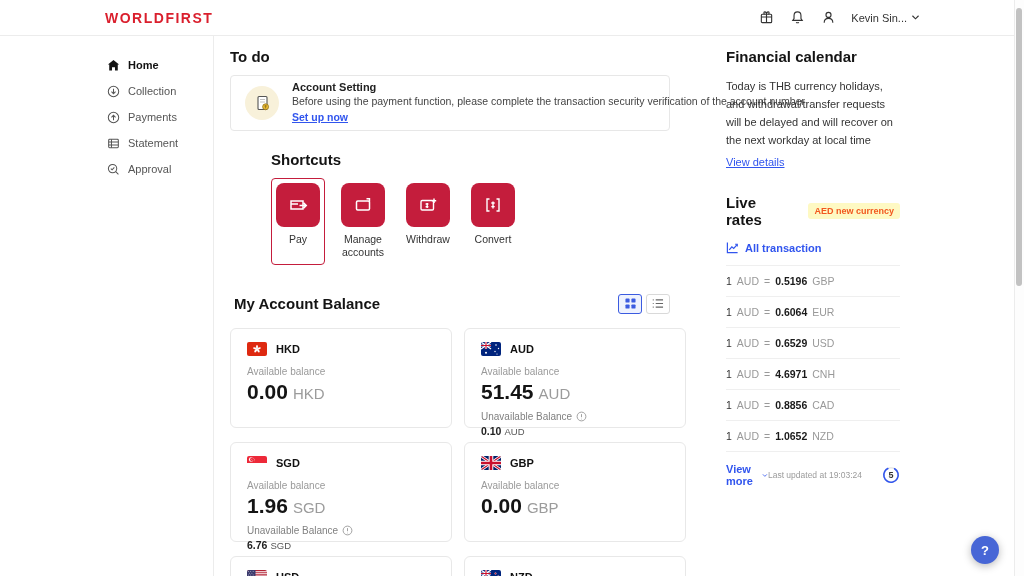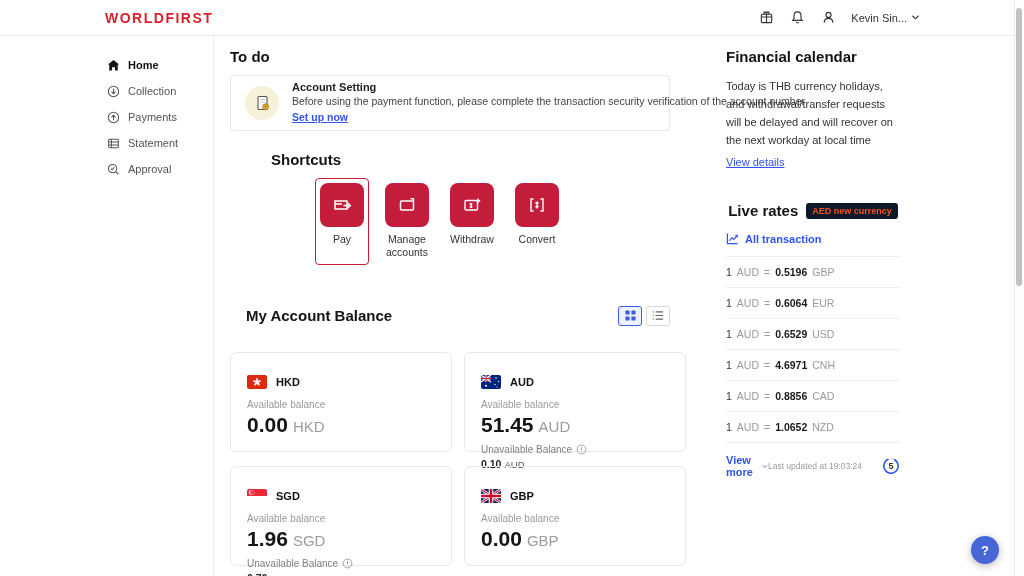--- a/index.html
+++ b/index.html
@@ -26,48 +26,48 @@
   .sec-title { font-size:15px; font-weight:bold; color:#141414; margin:0 0 10px 0; }
   .todo-card { border:1px solid #e7e7e7; border-radius:4px; height:56px; display:flex; align-items:center; gap:13px; padding:0 14px; }
   .todo-icon { width:34px; height:34px; border-radius:50%; background:#f8f1da; flex:0 0 34px;
                display:flex; align-items:center; justify-content:center; }
   .todo-title { font-size:11px; font-weight:bold; color:#222; }
   .todo-desc { font-size:10.5px; color:#444; margin-top:2px; white-space:nowrap; }
   .todo-link { font-size:10.5px; color:#3155ee; text-decoration:underline; font-weight:bold; margin-top:3px; display:inline-block; cursor:pointer; }
   .shortcuts-sec { margin-top:20px;padding-left:41px; }
   .shortcuts { display:flex; gap:11px; }
   .shortcut { width:54px; padding:4px 0 5px; text-align:center; border:1.5px solid transparent; border-radius:4px; cursor:pointer; }
-  .shortcut.selected { border-color:#c41d3c;margin-left:44px; }
+  .shortcut.selected { border-color:#c41d3c; }
   .shortcut-btn { width:44px; height:44px; border-radius:8px; background:#c41d3c; margin:0 auto 6px auto;
                   display:flex; align-items:center; justify-content:center; }
   .shortcut-label { font-size:10.5px; color:#333; line-height:1.25; }
   .bal-head { display:flex; align-items:center; justify-content:space-between; margin:26px 0 12px 0; }
-  .bal-head .sec-title { margin:16px; }
+  .bal-head .sec-title { margin:4px; }
   .view-toggle { display:flex; gap:4px; }
   .toggle-btn { width:24px; height:20px; border:1px solid #d9d9d9; border-radius:3px; background:#fff;
                 display:flex; align-items:center; justify-content:center; cursor:pointer; }
   .toggle-btn.active { border-color:#3b5be0; background:#eef2fe; }
   .cards-grid { display:grid; grid-template-columns:222px 222px; gap:14px 12px; }
-  .bal-card { border:1px solid #e8e8e8; border-radius:6px; height:100px; padding:22px 16px; }
+  .bal-card { border:1px solid #e8e8e8; border-radius:6px; height:100px; padding:13px 16px; }
   .card-head { display:flex; align-items:center; gap:9px; font-size:11px; font-weight:bold; color:#111; }
   .flag { width:20px; height:14px; border-radius:2px; overflow:hidden; display:block; }
   .avail-label { font-size:10px; color:#9a9a9a; margin-top:10px; }
   .amount-row { margin-top:3px; }
   .amount { font-size:21px; font-weight:bold; color:#141414; }
   .amount-unit { font-size:15px; color:#9b9b9b; margin-left:5px; }
   .unavail-row { display:flex; align-items:center; gap:4px; font-size:10px; color:#808080; margin-top:7px; }
   .unavail-val { font-size:10.5px; font-weight:bold; color:#222; margin-top:3px; }
   .unavail-unit { font-size:9.5px; font-weight:normal; color:#555; margin-left:3px; }
   
   .right { width:174px; flex:0 0 174px; margin-left:56px; padding-top:12px; }
   .cal-text { font-size:11px; line-height:18px; color:#333; margin-top:12px; }
   .text-link { font-size:11px; color:#3155ee; text-decoration:underline; display:inline-block; margin-top:7px; cursor:pointer; }
-  .lr-head { display:flex; align-items:center; gap:8px; margin-top:32px;justify-content:center; }
+  .lr-head { display:flex; align-items:center; gap:16px; margin-top:24px;justify-content:center; }
   .lr-head .sec-title { margin:0; }
-  .badge { font-size:9px; font-weight:bold; color:#f2581f; background:#0f172a; padding:3px 6px; border-radius:3px; white-space:nowrap; }
+  .badge { font-size:9px; font-weight:bold; color:#f2581f; background:#fef9c3; padding:3px 6px; border-radius:3px; white-space:nowrap; }
   .all-cur { display:flex; align-items:center; gap:6px; color:#3155ee; font-size:11px; font-weight:bold; margin-top:13px; cursor:pointer; }
   .rates { margin-top:11px; border-top:1px solid #efefef; }
   .rate-row { display:flex; align-items:center; gap:5px; font-size:10.5px; color:#999;
               padding:9px 0; border-bottom:1px solid #efefef; }
   .rate-base { color:#333; }
   .rate-val { color:#1a1a1a; font-weight:bold; }
   .rates-footer { display:flex; align-items:center; justify-content:space-between; margin-top:11px; }
   .view-more { color:#3155ee; font-size:11px; font-weight:bold; display:flex; align-items:center; gap:1px; cursor:pointer; }
   .updated-wrap { display:flex; align-items:center; gap:20px; }
   .last-updated { font-size:8.5px; color:#9b9b9b; white-space:nowrap; }

